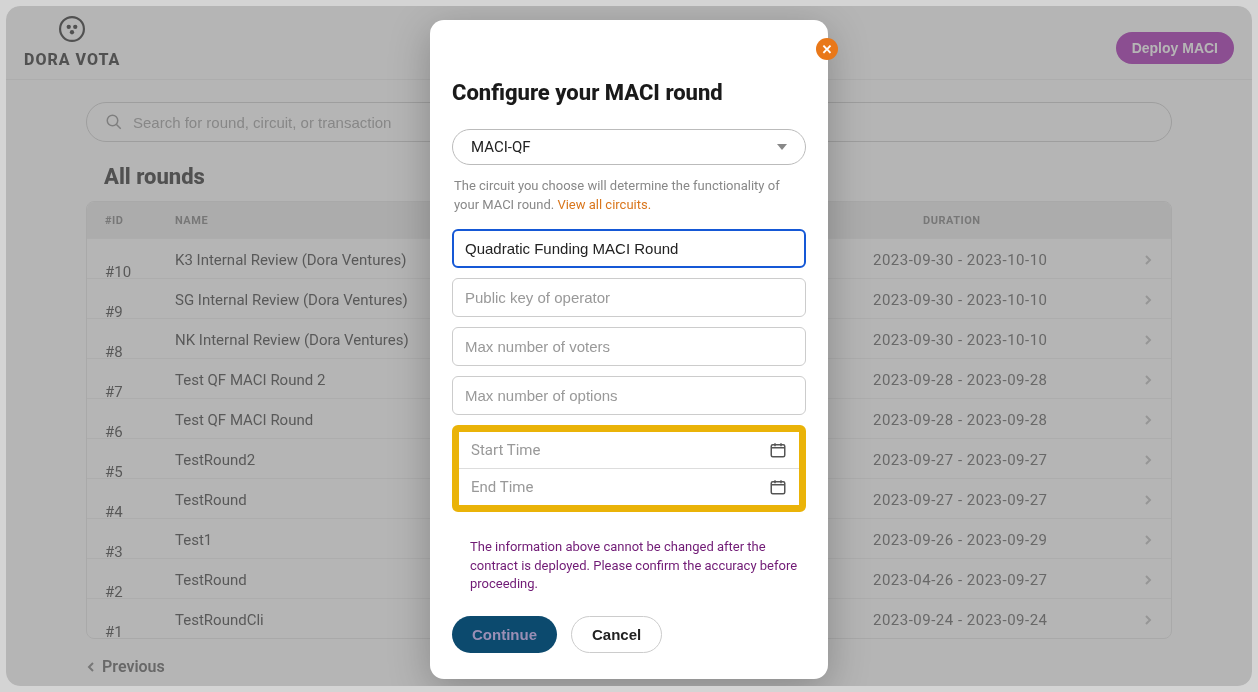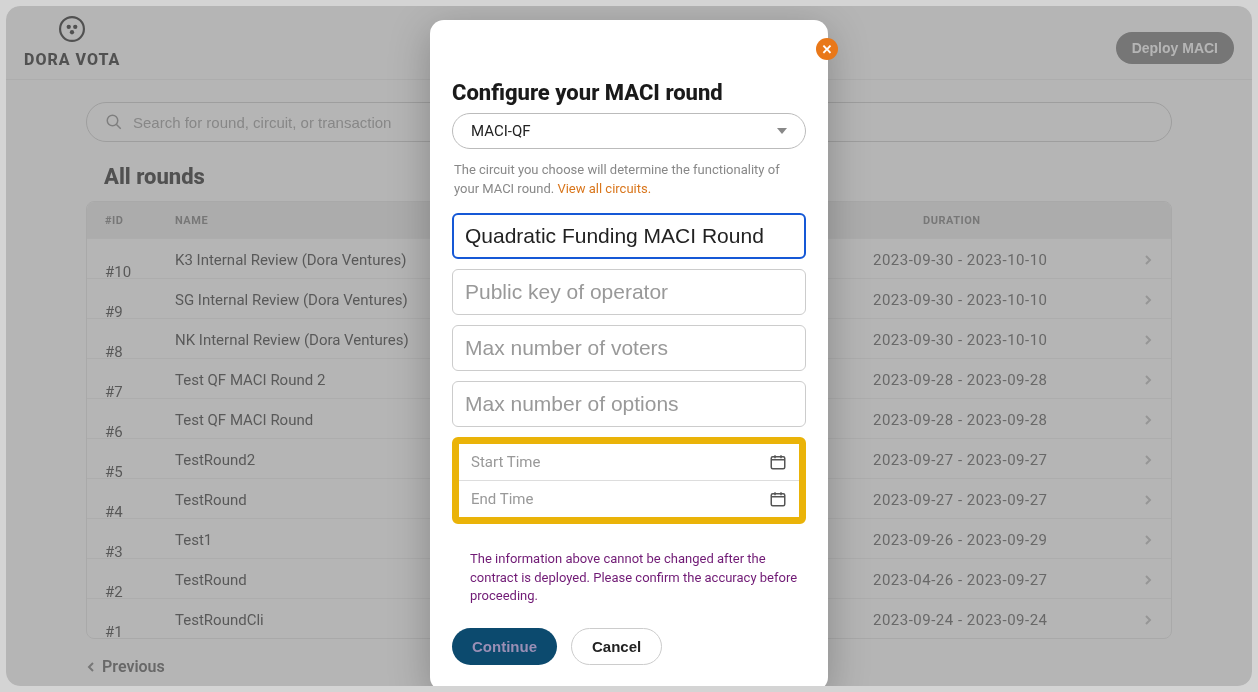--- a/index.html
+++ b/index.html
@@ -33,21 +33,21 @@
   .brand-logo {
     width: 26px; height: 26px;
   }
   .topnav {
     flex: 1;
     display: flex; justify-content: center; gap: 40px;
     font-weight: 600; color: #333;
   }
   .topnav .active { color: #d9761c; }
   .deploy-btn {
-    background: #737373;
+    background: #a21caf;
     color: #fff;
     border: none;
     padding: 8px 16px;
     border-radius: 18px;
     font-weight: 600;
     font-size: 14px;
     cursor: pointer;
     margin-top: 11px;
   }
   .content {
@@ -130,21 +130,21 @@
     width: 22px; height: 22px;
     background: #e97819;
     border-radius: 50%;
     display: flex; align-items: center; justify-content: center;
     color: #fff; font-weight: 900; font-size: 13px;
     cursor: pointer;
   }
   .modal h1 {
     font-size: 22px; font-weight: 800;
     color: #1a1a1a;
-    margin-bottom: 8px;
+    margin-bottom: 24px;
   }
   .select-wrap {
     border: 1px solid #bbb;
     border-radius: 22px;
     padding: 8px 18px;
     display: flex; align-items: center; justify-content: space-between;
     font-size: 15px; color: #222;
     cursor: pointer;
   }
   .caret-down {
@@ -157,21 +157,21 @@
     font-size: 13px; color: #888;
     margin: 12px 2px 4px 2px;
     line-height: 1.45;
   }
   .helper a { color: #d9761c; text-decoration: none; cursor: pointer; }
   .field {
     width: 100%;
     border: 1px solid #ccc;
     border-radius: 6px;
     padding: 10px 12px;
-    font-size: 21px;
+    font-size: 15px;
     color: #222;
     margin-top: 10px;
     outline: none;
   }
   .field::placeholder { color: #999; }
   .field.focused {
     border: 2px solid #1558d6;
     padding: 9px 11px;
   }
   .date-group {

